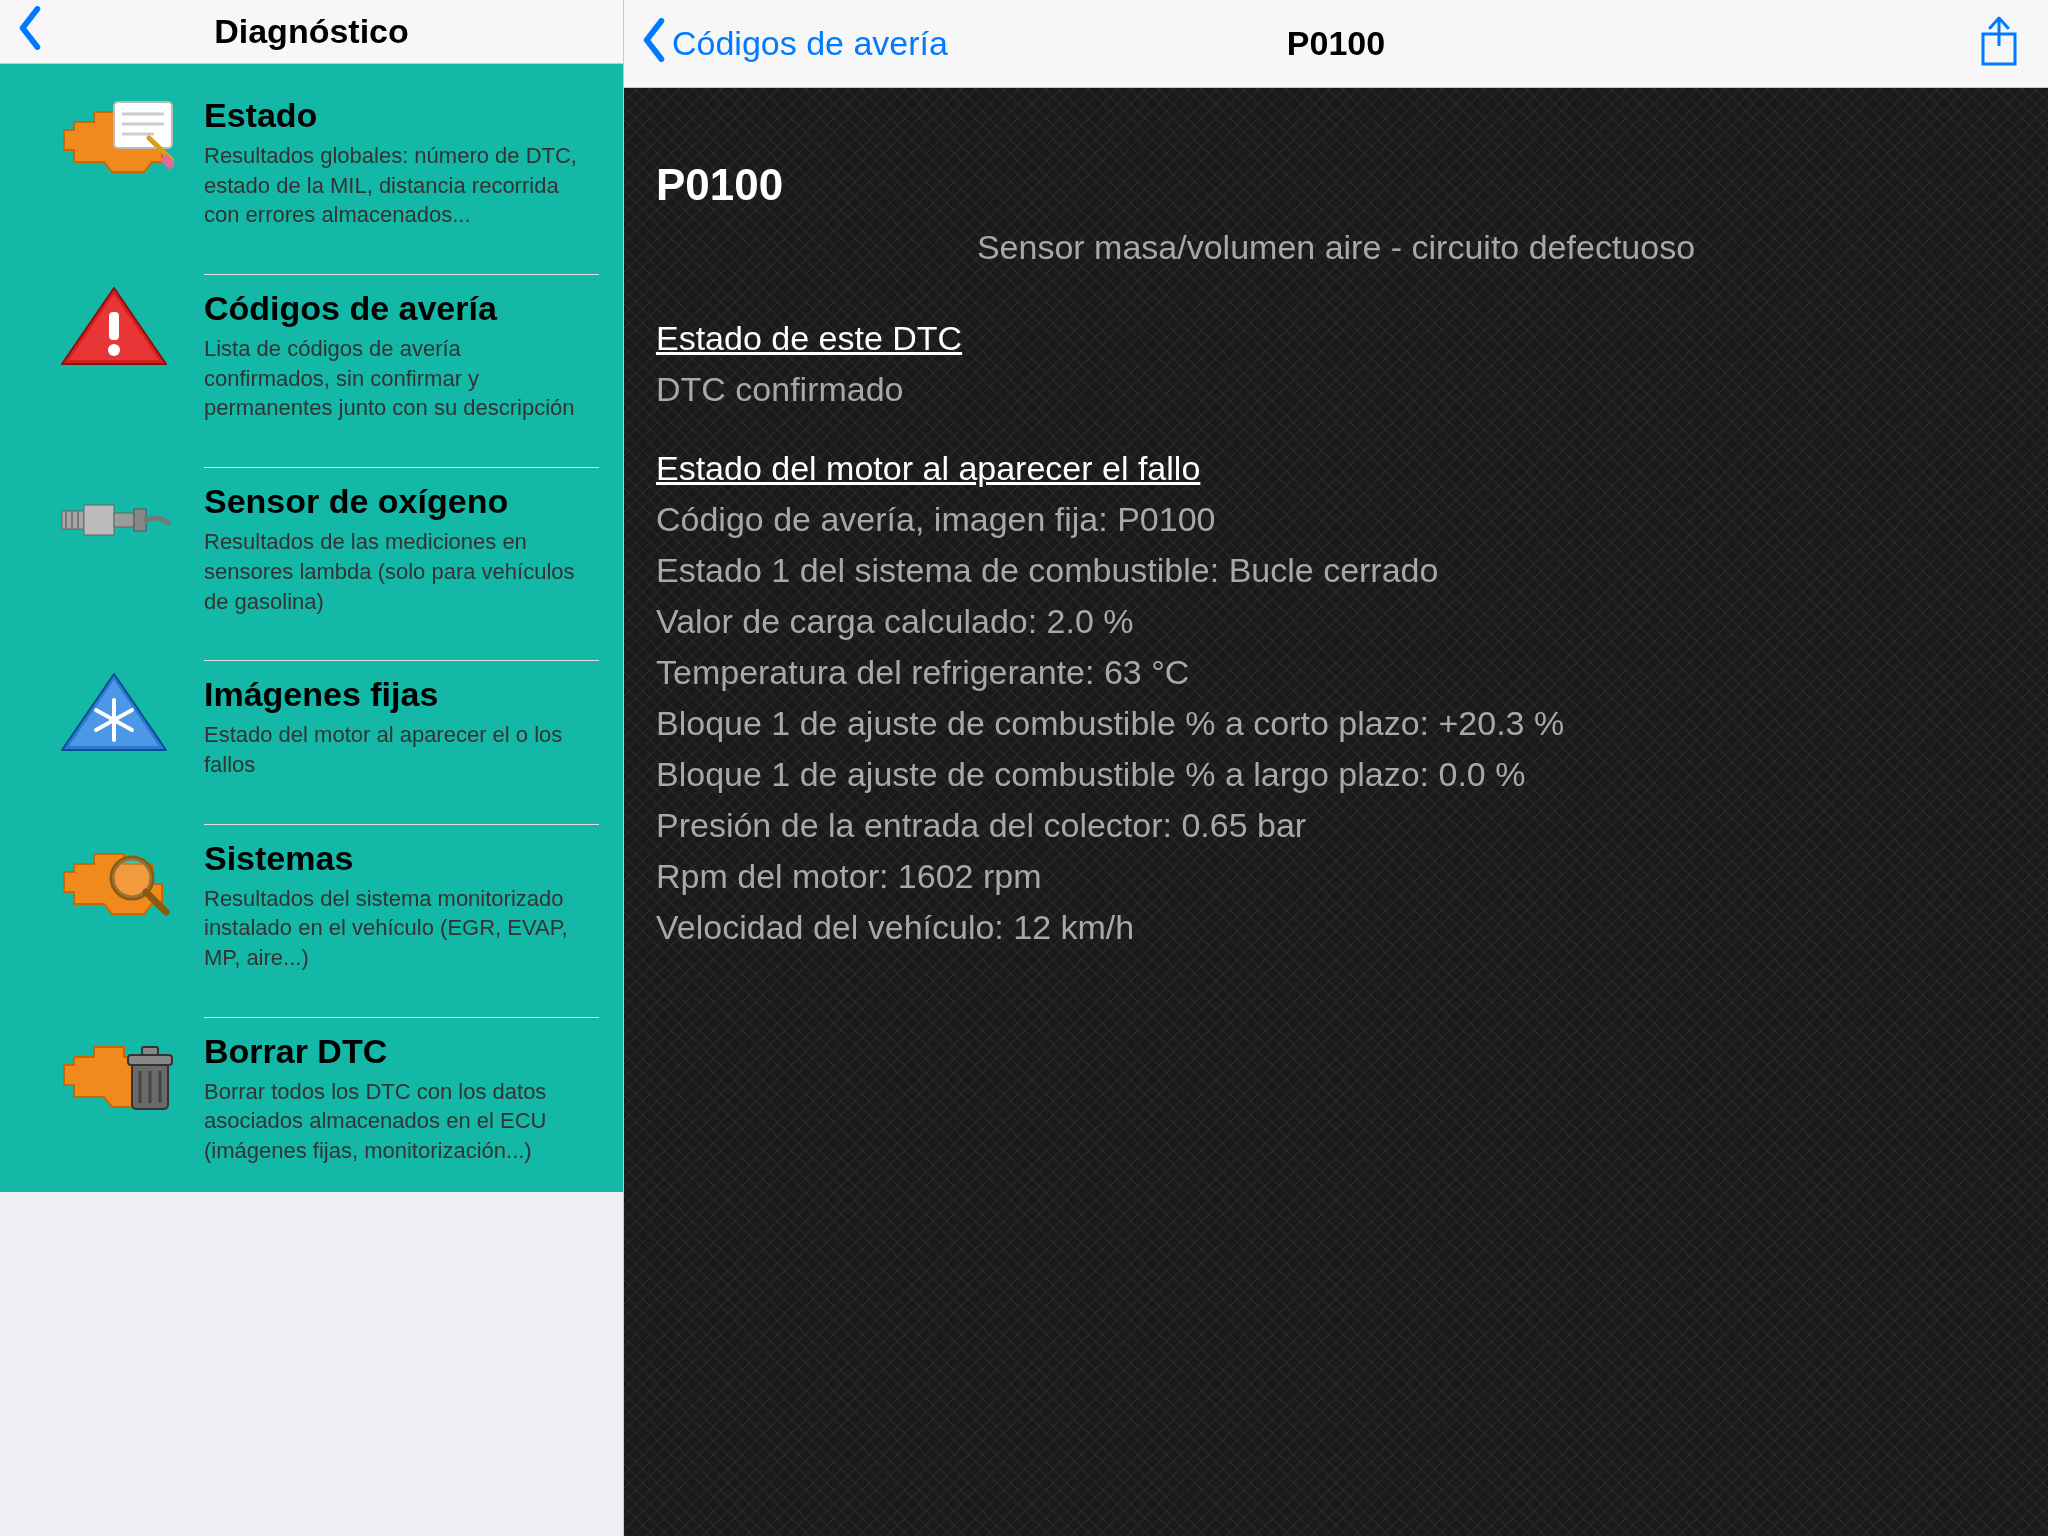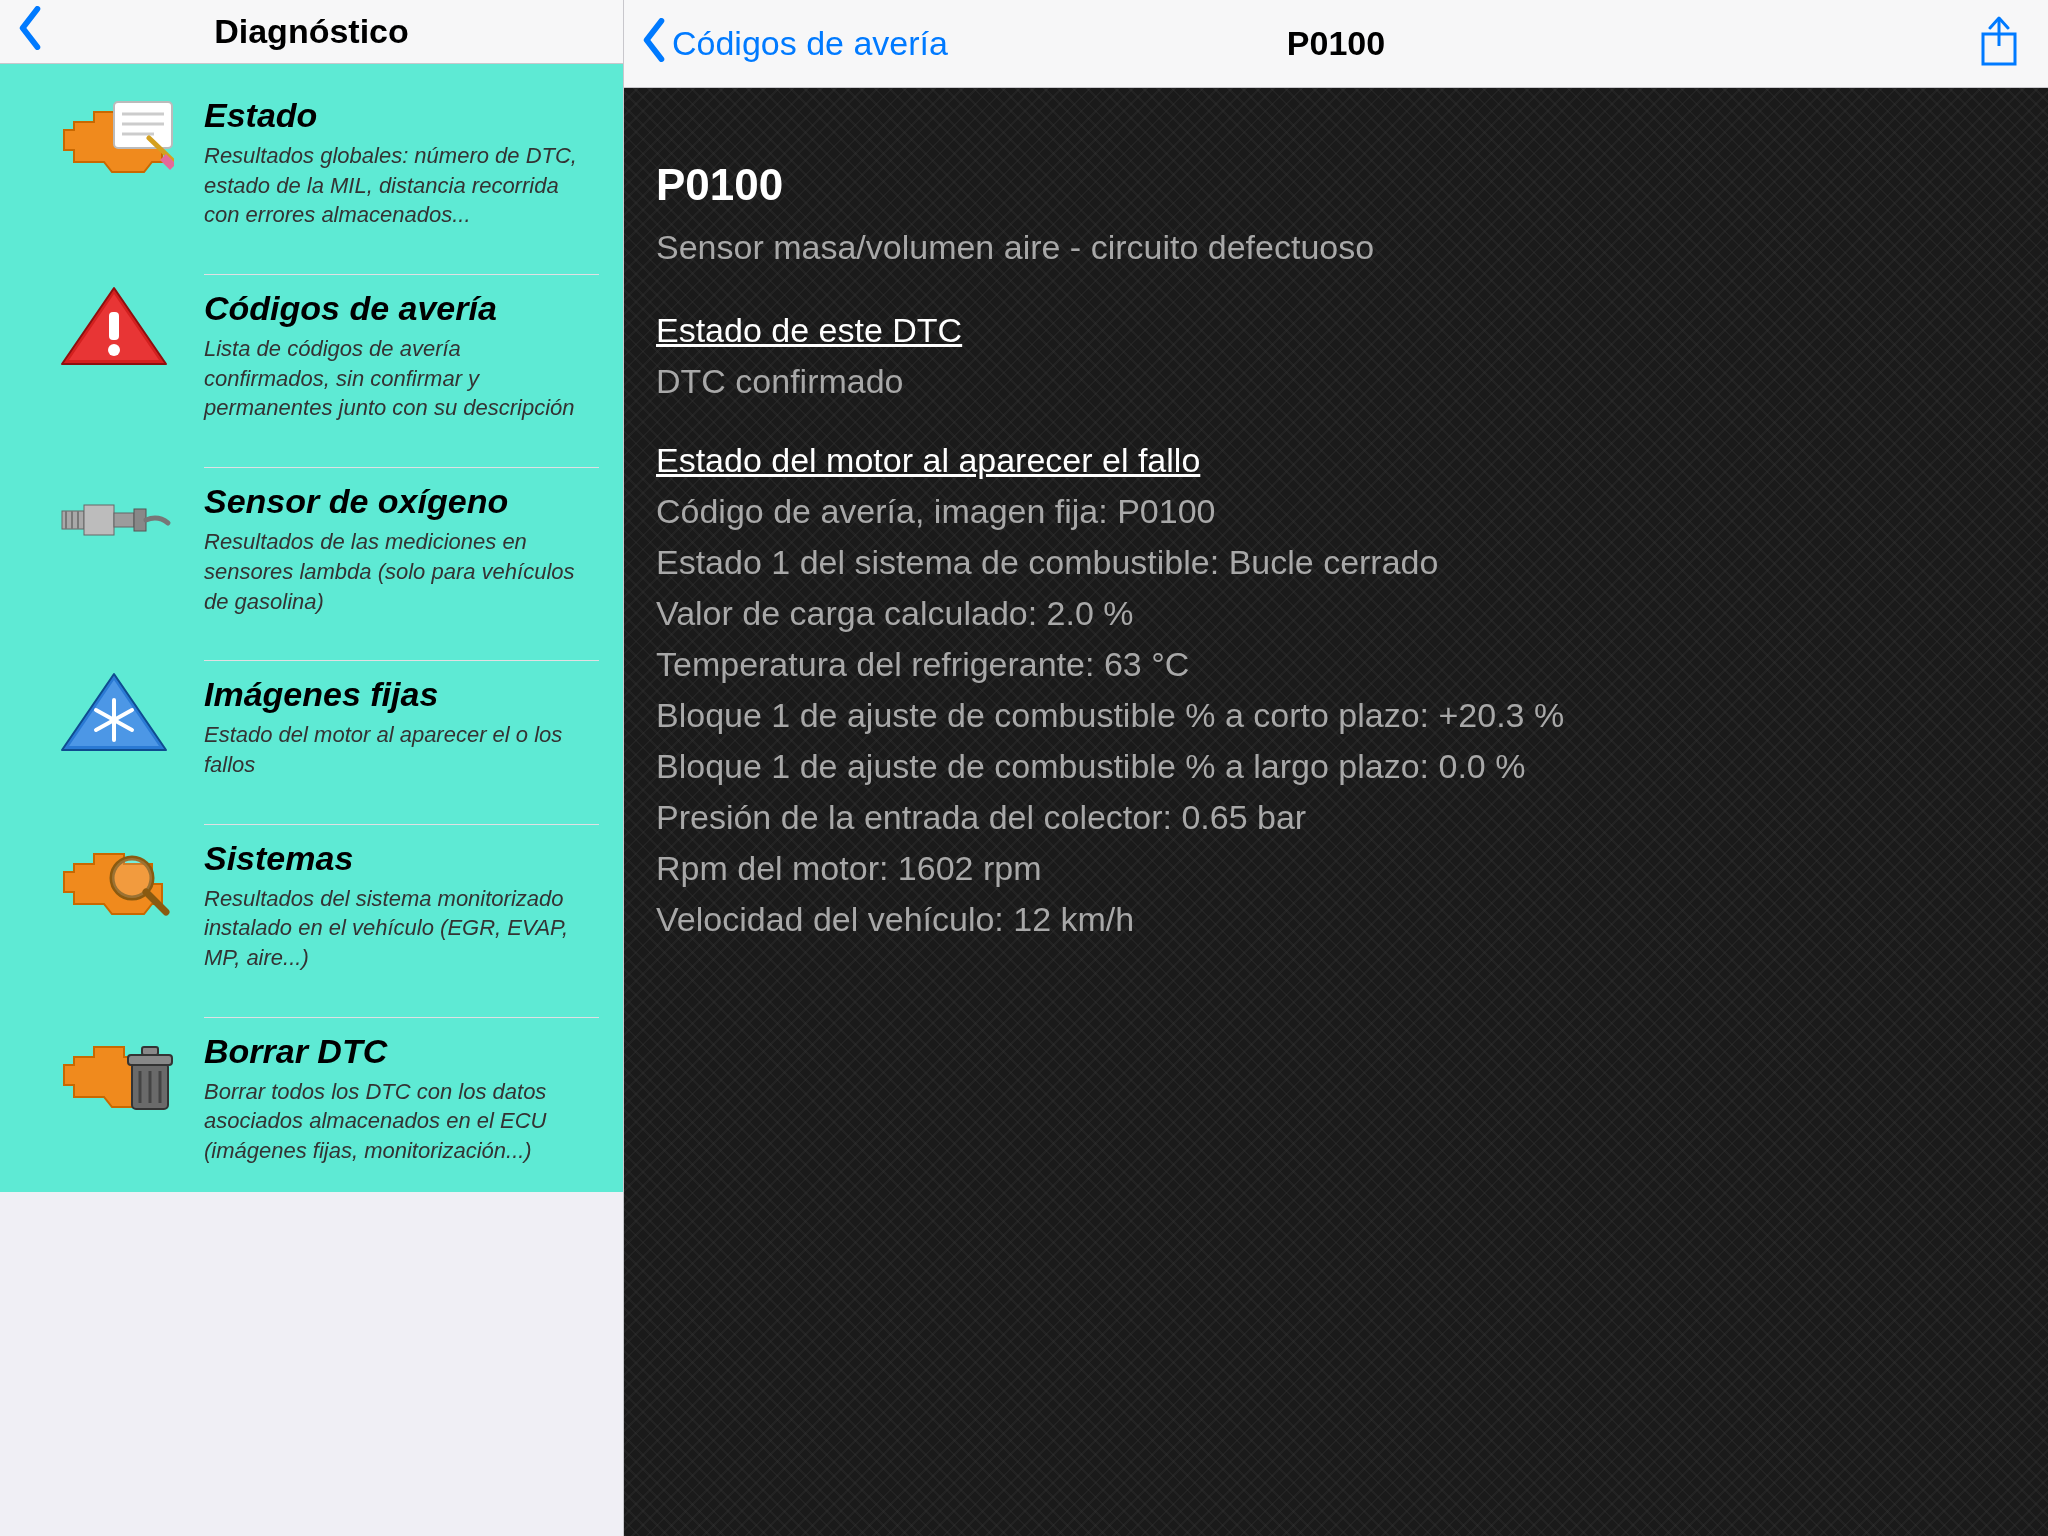--- a/index.html
+++ b/index.html
@@ -42,22 +42,21 @@
       cursor: pointer;
     }
     .sidebar-title {
       flex: 1;
       text-align: center;
       font-size: 34px;
       font-weight: 600;
       color: #000;
     }
     .sidebar-list {
-      background: #5eead4;
-      font-style: italic;
+      background: #14b8a6;
     }
     .sidebar-item {
       display: flex;
       align-items: flex-start;
       padding: 18px 24px 18px 24px;
       cursor: pointer;
     }
     .sidebar-item-inner {
       display: flex;
       width: 100%;
@@ -155,21 +154,22 @@
         #1a1a1a;
     }
     .detail-code {
       font-size: 44px;
       font-weight: 700;
       color: #fff;
       margin-bottom: 4px;
     }
     .detail-desc {
       color: #a8a8a8;
-      margin-bottom: 32px;
+      margin-bottom: 40px;
+      text-align: center;
     }
     .section-title {
       color: #fff;
       text-decoration: underline;
       margin-top: 28px;
     }
     .section-title.first {
       margin-top: 0;
     }
     .chevron-back svg {

